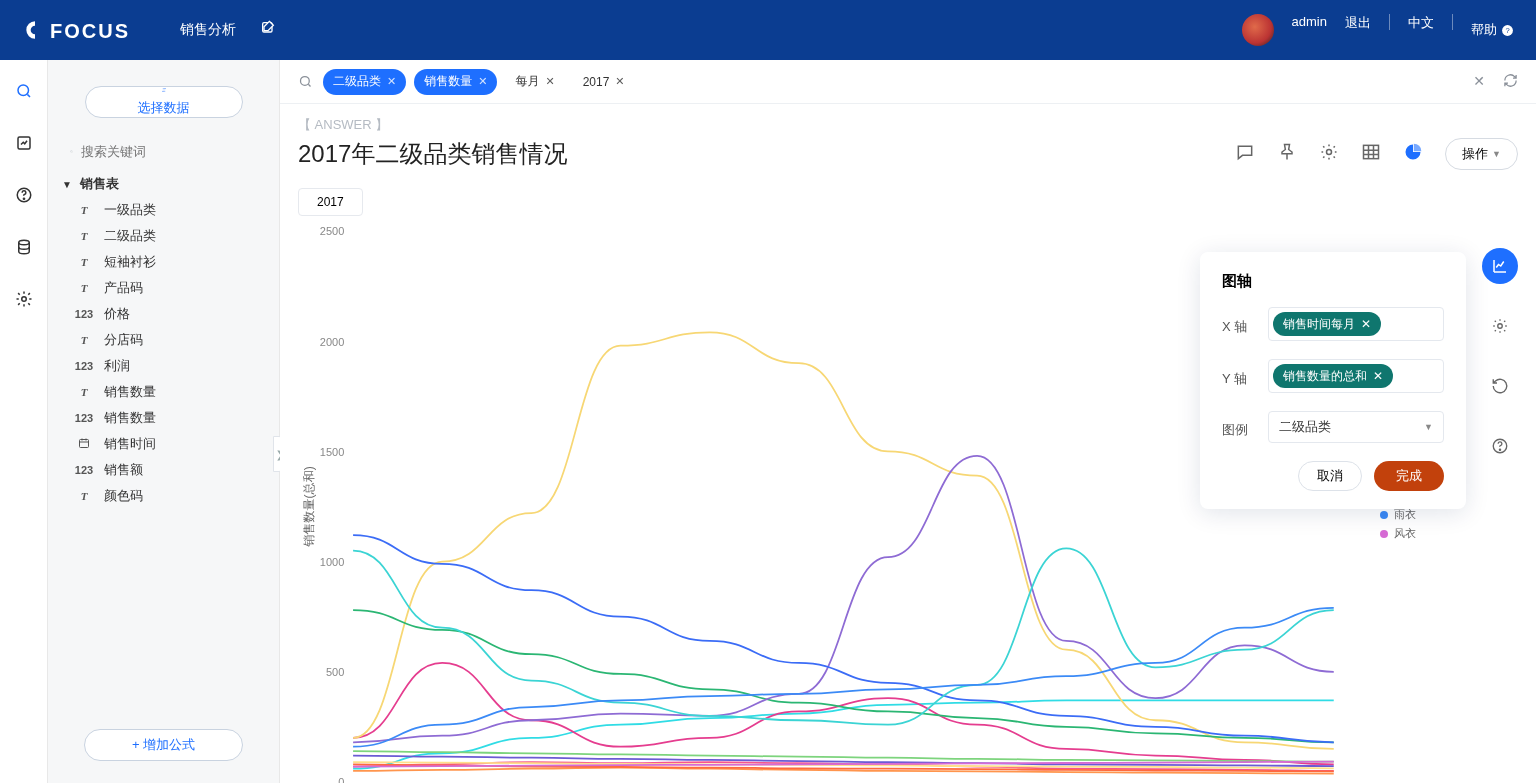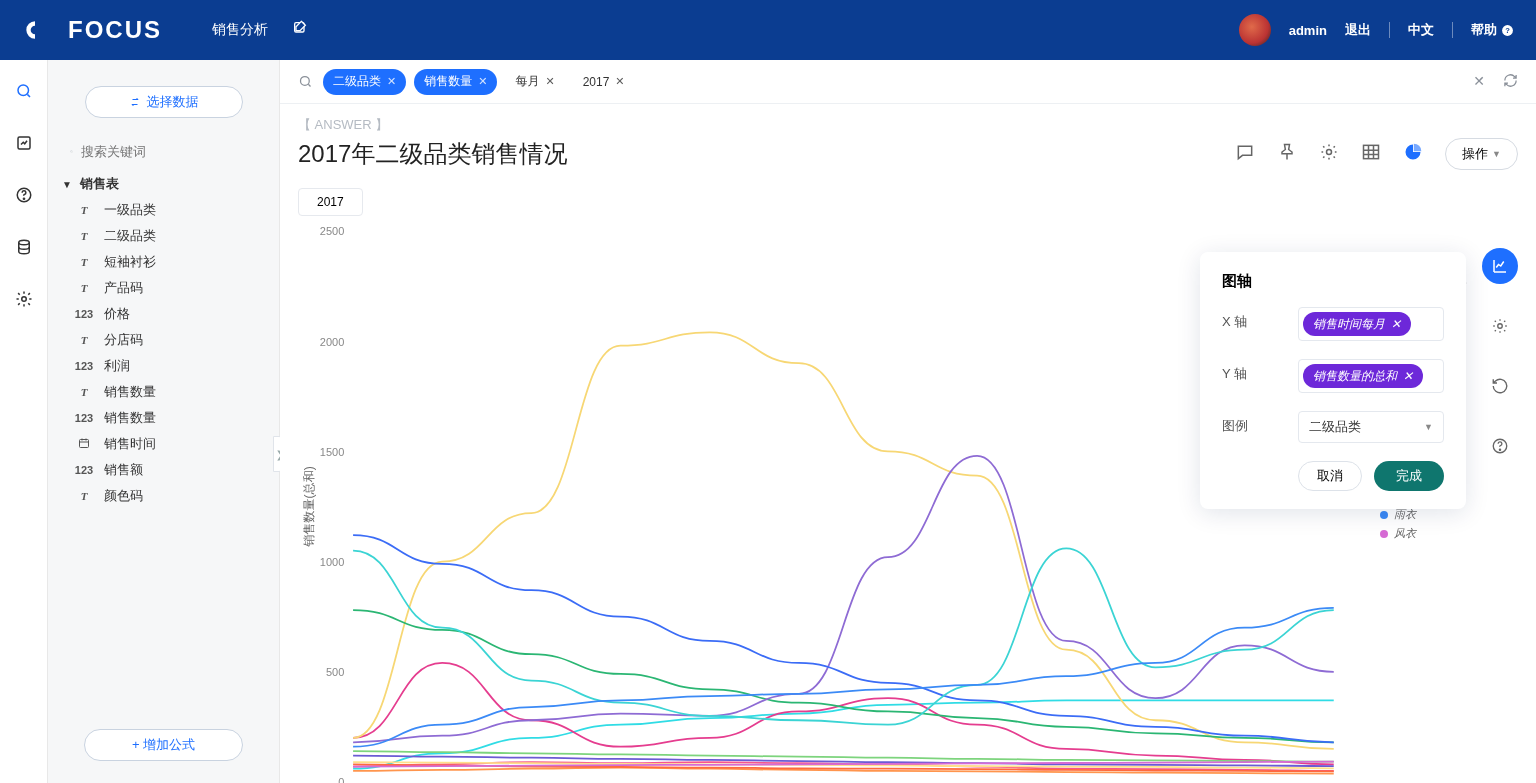--- a/index.html
+++ b/index.html
@@ -9,43 +9,41 @@
     .topbar {
       height: 60px;
       background: #0b3d91;
       display: flex;
       align-items: center;
       color: #fff;
       padding: 0 22px;
     }
     .logo {
       display: flex;
-      align-items: center;
-      gap: 20px;
-      font-size: 24px;
+      align-items: flex-end;
+      gap: 2px;
+      font-size: 20px;
       font-weight: 600;
       letter-spacing: 2px;
     }
     .nav-link {
       margin-left: 50px;
       font-size: 14px;
       cursor: pointer;
       text-align: right;
     }
     .nav-icon {
       margin-left: 24px;
       cursor: pointer;
     }
     .topbar-right {
       margin-left: auto;
       display: flex;
-      align-items: center;
       gap: 18px;
       font-size: 13px;
-      font-weight: bold;
     }
     .avatar {
       width: 32px; height: 32px; border-radius: 50%;
       background: radial-gradient(circle at 40% 40%, #e06a4a 0%, #b33 60%, #222 100%);
     }
     .vsep { width:1px; height:16px; background:rgba(255,255,255,.4); }
 
     
     .shell { display: flex; height: 723px; }
     .rail {
@@ -79,20 +77,21 @@
       border: 1px solid #c9d3e0;
       border-radius: 999px;
       background: #fff;
       color: #1e6fff;
       font-size: 13px;
       display: flex;
       align-items: center;
       justify-content: center;
       gap: 6px;
       cursor: pointer;
+      flex-direction: column;
     }
     .kw-search {
       display:flex;align-items:center;gap:8px;
       margin: 6px 22px 12px;
       color:#b0b6bf;font-size:13px;
     }
     .kw-search input{border:none;background:transparent;outline:none;font-size:13px;flex:1;}
     .tree-item { display:flex; align-items:center; gap:10px; font-size:13px; color:#333; padding:4px 0 4px 26px; cursor:pointer; }
     .tree-root { font-weight:600; padding-left:14px; gap:8px;}
     .tree-icon { font-size:11px; color:#555; width:20px; text-align:center; font-weight:600;}
@@ -127,44 +126,44 @@
     .title-actions .active{color:#1e6fff;}
     .op-btn{height:32px;padding:6px 16px;border:1px solid #d6dbe2;border-radius:999px;font-size:13px;background:#fff;cursor:pointer;display:flex;align-items:center;gap:4px;}
 
     .year-tab{display:inline-block;margin:18px 0 0 18px;padding:6px 18px;font-size:12px;border:1px solid #e6e9ee;border-radius:4px;background:#fff;}
 
     
     .chart-wrap{position:absolute;left:18px;right:70px;top:160px;bottom:0;}
     .chart-svg{position:absolute;inset:0;}
 
     .legend{position:absolute;right:0;top:40px;font-size:11px;color:#666;display:flex;flex-direction:column;gap:4px;}
-    .legend div{display:flex;align-items:center;gap:6px;white-space:nowrap;font-style:italic;}
+    .legend div{display:flex;align-items:center;gap:6px;white-space:nowrap;}
     .legend i{width:8px;height:8px;border-radius:50%;display:inline-block;}
 
     
     .tool-rail{position:absolute;top:188px;right:18px;display:flex;flex-direction:column;gap:24px;align-items:center;}
     .tool-rail .circle{width:36px;height:36px;border-radius:50%;display:flex;align-items:center;justify-content:center;cursor:pointer;}
     .tool-rail .primary{background:#1e6fff;color:#fff;}
     .tool-rail .plain{color:#666;}
 
     
     .panel{
       position:absolute;top:192px;right:70px;width:266px;
       background:#fff;border-radius:8px;box-shadow:0 4px 24px rgba(10,30,80,.12);
       padding:20px 22px 18px;z-index:5;font-size:13px;
     }
     .panel h4{font-size:15px;font-weight:600;margin-bottom:16px;}
-    .panel-row{display:flex;align-items:flex-start;gap:32px;margin-bottom:18px;}
+    .panel-row{display:flex;align-items:center;gap:2px;margin-bottom:18px;}
     .panel-row label{width:44px;color:#555;padding-top:6px;}
     .tagbox{flex:1;min-height:34px;border:1px solid #e4e8ee;border-radius:4px;padding:4px;display:flex;flex-wrap:wrap;gap:4px;}
-    .tag{background:#6d28d9;color:#fff;border-radius:999px;padding:3px 10px;font-size:12px;display:inline-flex;align-items:center;gap:6px;font-style:italic;}
+    .tag{background:#0f766e;color:#fff;border-radius:999px;padding:3px 10px;font-size:12px;display:inline-flex;align-items:center;gap:6px;}
     .selectbox{flex:1;height:32px;border:1px solid #e4e8ee;border-radius:4px;padding:0 10px;display:flex;align-items:center;justify-content:space-between;color:#333;cursor:pointer;}
     .panel-actions{display:flex;justify-content:flex-end;gap:12px;margin-top:6px;}
     .btn-ghost{height:30px;padding:0 18px;border:1px solid #dde2e9;border-radius:999px;background:#fff;font-size:13px;cursor:pointer;}
-    .btn-primary{height:30px;padding:0 22px;border:none;border-radius:999px;background:#0f766e;color:#fff;font-size:13px;cursor:pointer;}
+    .btn-primary{height:30px;padding:0 22px;border:none;border-radius:999px;background:#c2410c;color:#fff;font-size:13px;cursor:pointer;}
   </style>
 </head>
 <body>
 
 <div class="topbar">
   <div class="logo">
     <svg width="26" height="26" viewBox="0 0 24 24">
       <path d="M4 12a8 8 0 0 1 8-8v4a4 4 0 0 0 0 8v4a8 8 0 0 1-8-8z" fill="#fff"></path>
     </svg>
     <span>FOCUS</span>

